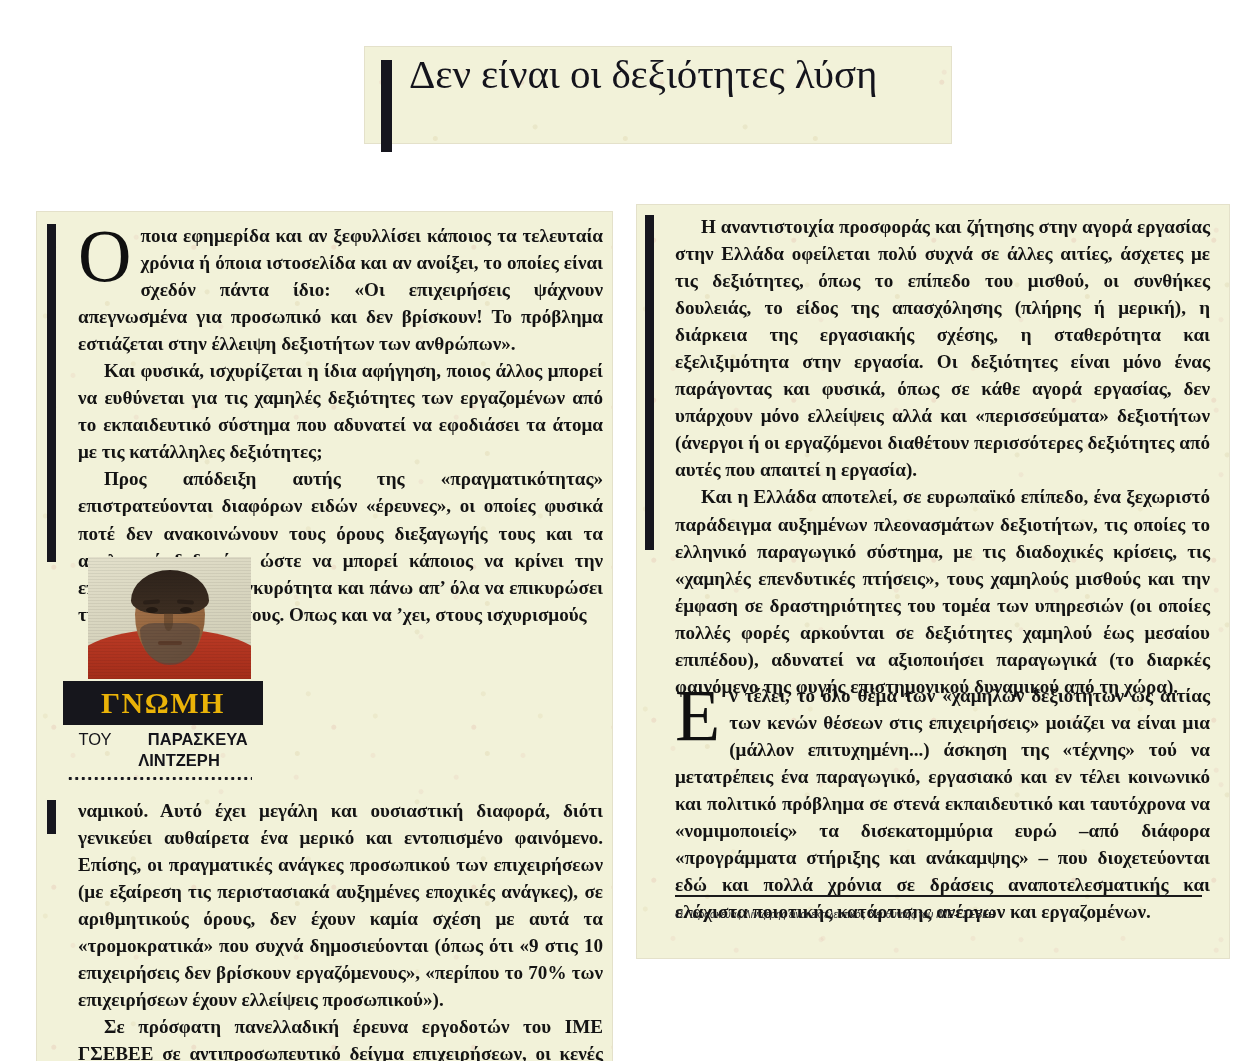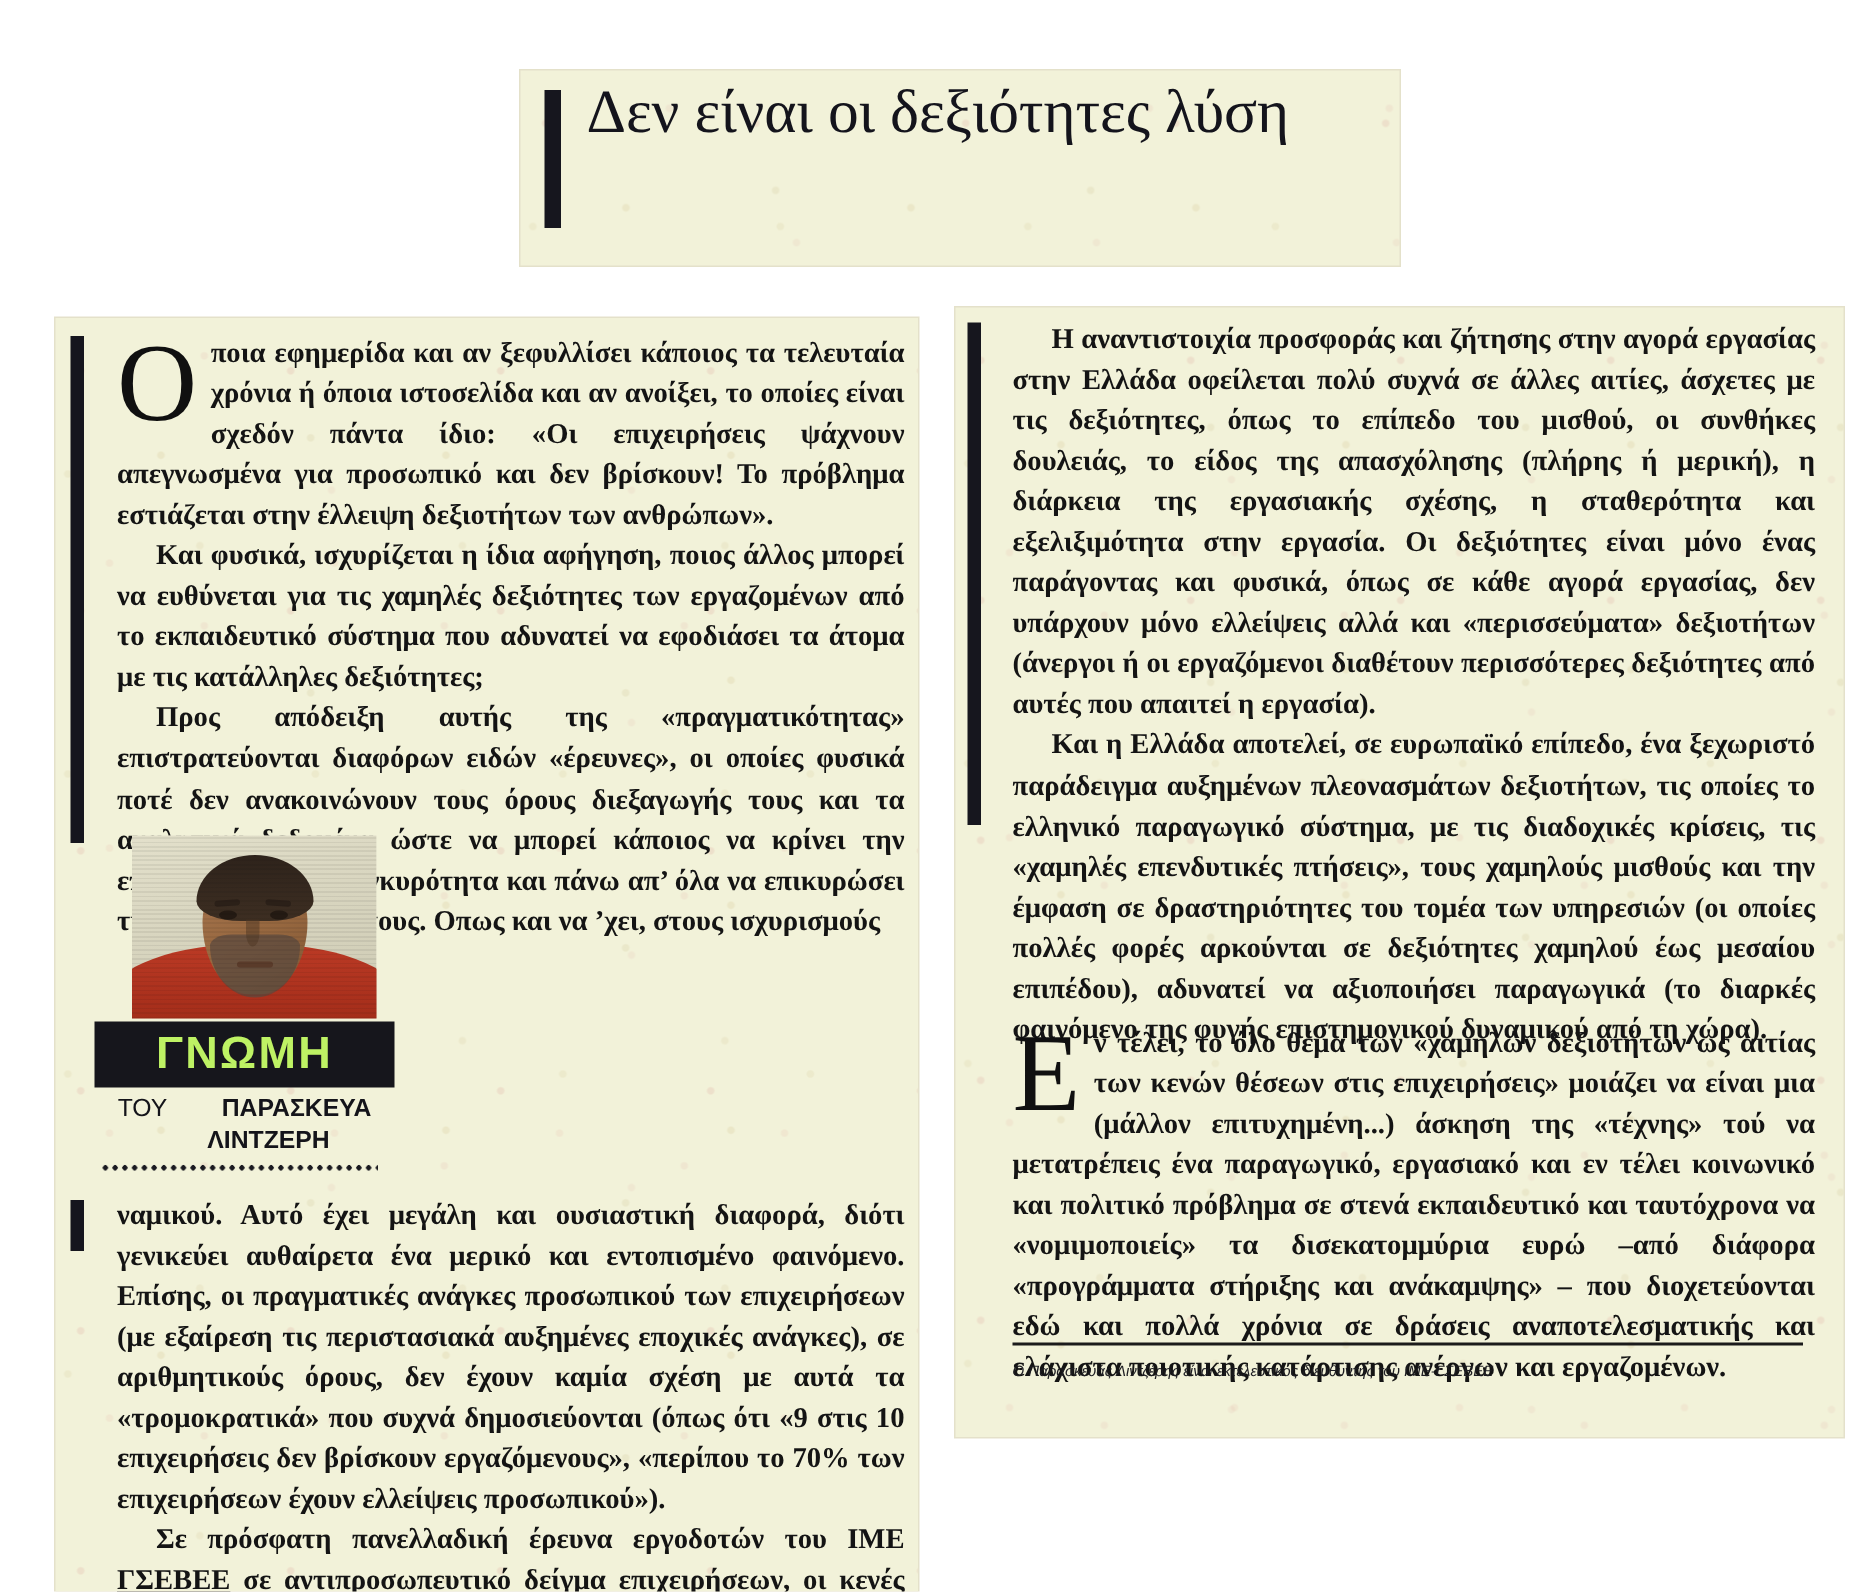--- a/index.html
+++ b/index.html
@@ -29,24 +29,24 @@
       radial-gradient(circle at 55% 92%, rgba(214,202,158,0.22) 0 2px, transparent 3px),
       radial-gradient(circle at 92% 74%, rgba(226,186,174,0.18) 0 2px, transparent 3px),
       radial-gradient(circle at 5%  52%, rgba(212,200,150,0.20) 0 2px, transparent 3px);
     background-size: 140px 160px, 190px 150px, 160px 180px, 210px 170px,
                      150px 190px, 175px 165px, 200px 155px, 165px 200px;
     box-shadow: 0 0 0 1px rgba(225,222,196,0.9);
   }
 
   
   #headline-block {
-    left: 347px;
+    left: 365px;
     top: 47px;
     width: 586px;
-    height: 130px;
+    height: 96px;
   }
   #headline-rule {
     position: absolute;
     left: 16px;
     top: 13px;
     width: 11px;
     height: 92px;
     background: #16161e;
   }
   #headline-text {
@@ -212,22 +212,22 @@
   }
 
   #opinion-badge {
     position: absolute;
     left: 0px; top: 124px;
     width: 200px; height: 44px;
     background: #16161c;
   }
   #opinion-badge span {
     display: block;
-    color: #bef264;
-    font-family: Liberation Sans, sans-serif;
+    color: #eab308;
+    font-family: Liberation Serif, serif;
     font-weight: 700;
     font-size: 30px;
     line-height: 44px;
     text-align: center;
     letter-spacing: 1.5px;
   }
   #byline-name {
     position: absolute;
     left: 0; top: 172px;
     width: 200px;

